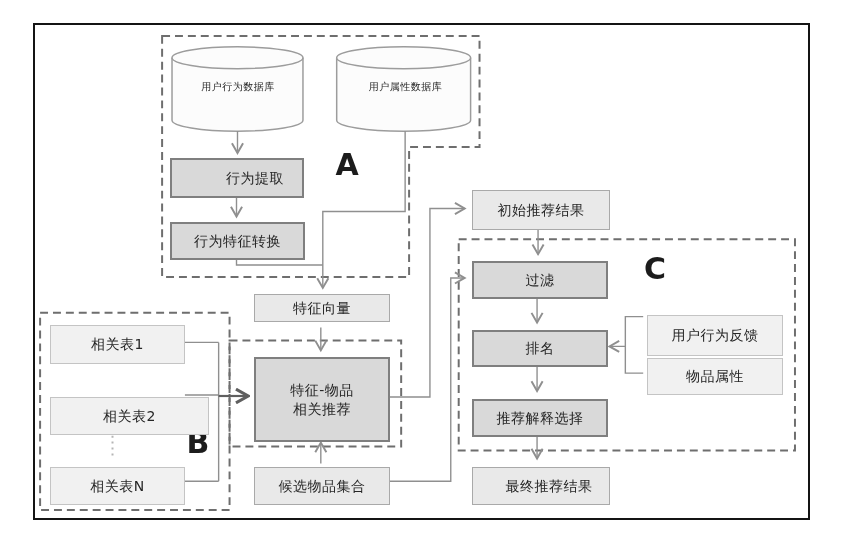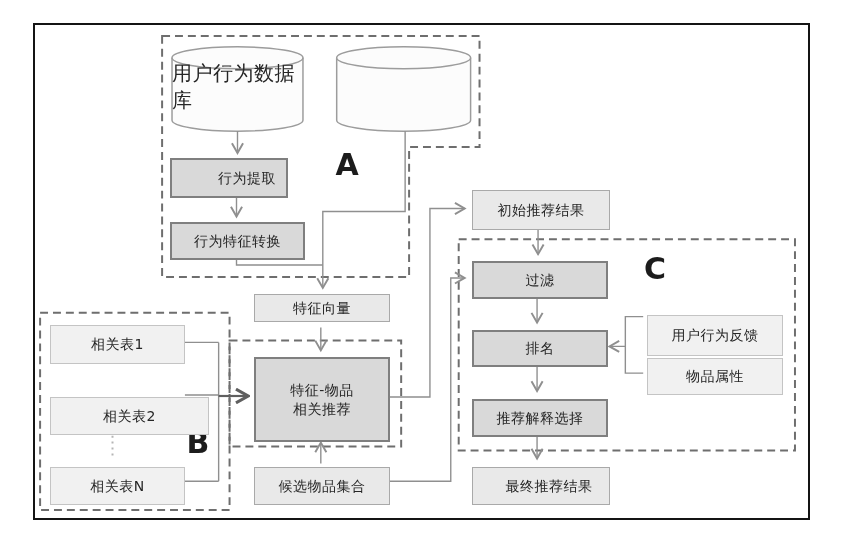--- a/index.html
+++ b/index.html
@@ -7,21 +7,21 @@
   .frame{position:absolute;left:33px;top:23px;width:777px;height:497px;
          border:2px solid #141414;background:#ffffff;box-sizing:border-box;}
   .layer{position:absolute;left:0;top:0;width:100%;height:100%;}
   .node{position:absolute;display:flex;align-items:center;justify-content:center;
         box-sizing:border-box;text-align:center;font-size:14px;color:#262626;
         letter-spacing:0.5px;line-height:1.35;}
   .process{background:#d9d9d9;border:2px solid #7f7f7f;}
   .data{background:#e9e9e9;border:1px solid #a9a9a9;text-align:center;}
   .lite{background:#f1f1f1;border:1px solid #c4c4c4;}
   .dbLabel{position:absolute;display:flex;align-items:center;justify-content:center;
-           font-size:20px;color:#262626;letter-spacing:0.5px;}
+           font-size:10px;color:#262626;letter-spacing:0.5px;}
   .groupLabel{position:absolute;font-size:30px;font-weight:bold;color:#1c1c1c;
               width:40px;text-align:center;}
   .col{display:flex;flex-direction:column;align-items:center;justify-content:center;}
 </style>
 </head>
 <body>
 
 <div class="frame">
 
   <svg class="layer" width="777" height="497" viewBox="0 0 777 497">
@@ -65,26 +65,27 @@
       <path d="M505,342 V369" marker-end="url(#arr)"></path>
       <path d="M505,412 V437" marker-end="url(#arr)"></path>
       <path d="M612,294 H594 V351 H612 M594,324 H578" marker-end="url(#arr)"></path>
     </g>
     <path d="M184,374 H213" marker-end="url(#arrB)" stroke="#5f5f5f" stroke-width="2.2" fill="none"></path>
 
     <path d="M77,396 V434" stroke="#b5b5b5" stroke-width="2" stroke-dasharray="2 4"></path>
   </svg>
 
   <div class="dbLabel" style="left:137px;top:22px;width:132px;height:80px;">用户行为数据库</div>
+  <div class="dbLabel" style="left:303px;top:22px;width:135px;height:80px;">用户属性数据库</div>
 
   <div class="groupLabel" style="left:292px;top:122px;">A</div>
   <div class="groupLabel" style="left:143px;top:400px;">B</div>
   <div class="groupLabel" style="left:600px;top:226px;">C</div>
 
-  <div class="node process" style="left:135px;top:133px;width:118px;height:40px;padding-left:36px;">行为提取</div>
+  <div class="node process" style="left:135px;top:133px;width:134px;height:40px;padding-left:36px;">行为提取</div>
   <div class="node process" style="left:135px;top:197px;width:135px;height:38px;">行为特征转换</div>
   <div class="node process col" style="left:219px;top:332px;width:136px;height:85px;">
     <div>特征-物品</div>
     <div>相关推荐</div>
   </div>
   <div class="node process" style="left:437px;top:236px;width:136px;height:38px;">过滤</div>
   <div class="node process" style="left:437px;top:305px;width:136px;height:37px;">排名</div>
   <div class="node process" style="left:437px;top:374px;width:136px;height:38px;">推荐解释选择</div>
 
   <div class="node data" style="left:219px;top:269px;width:136px;height:28px;">特征向量</div>

